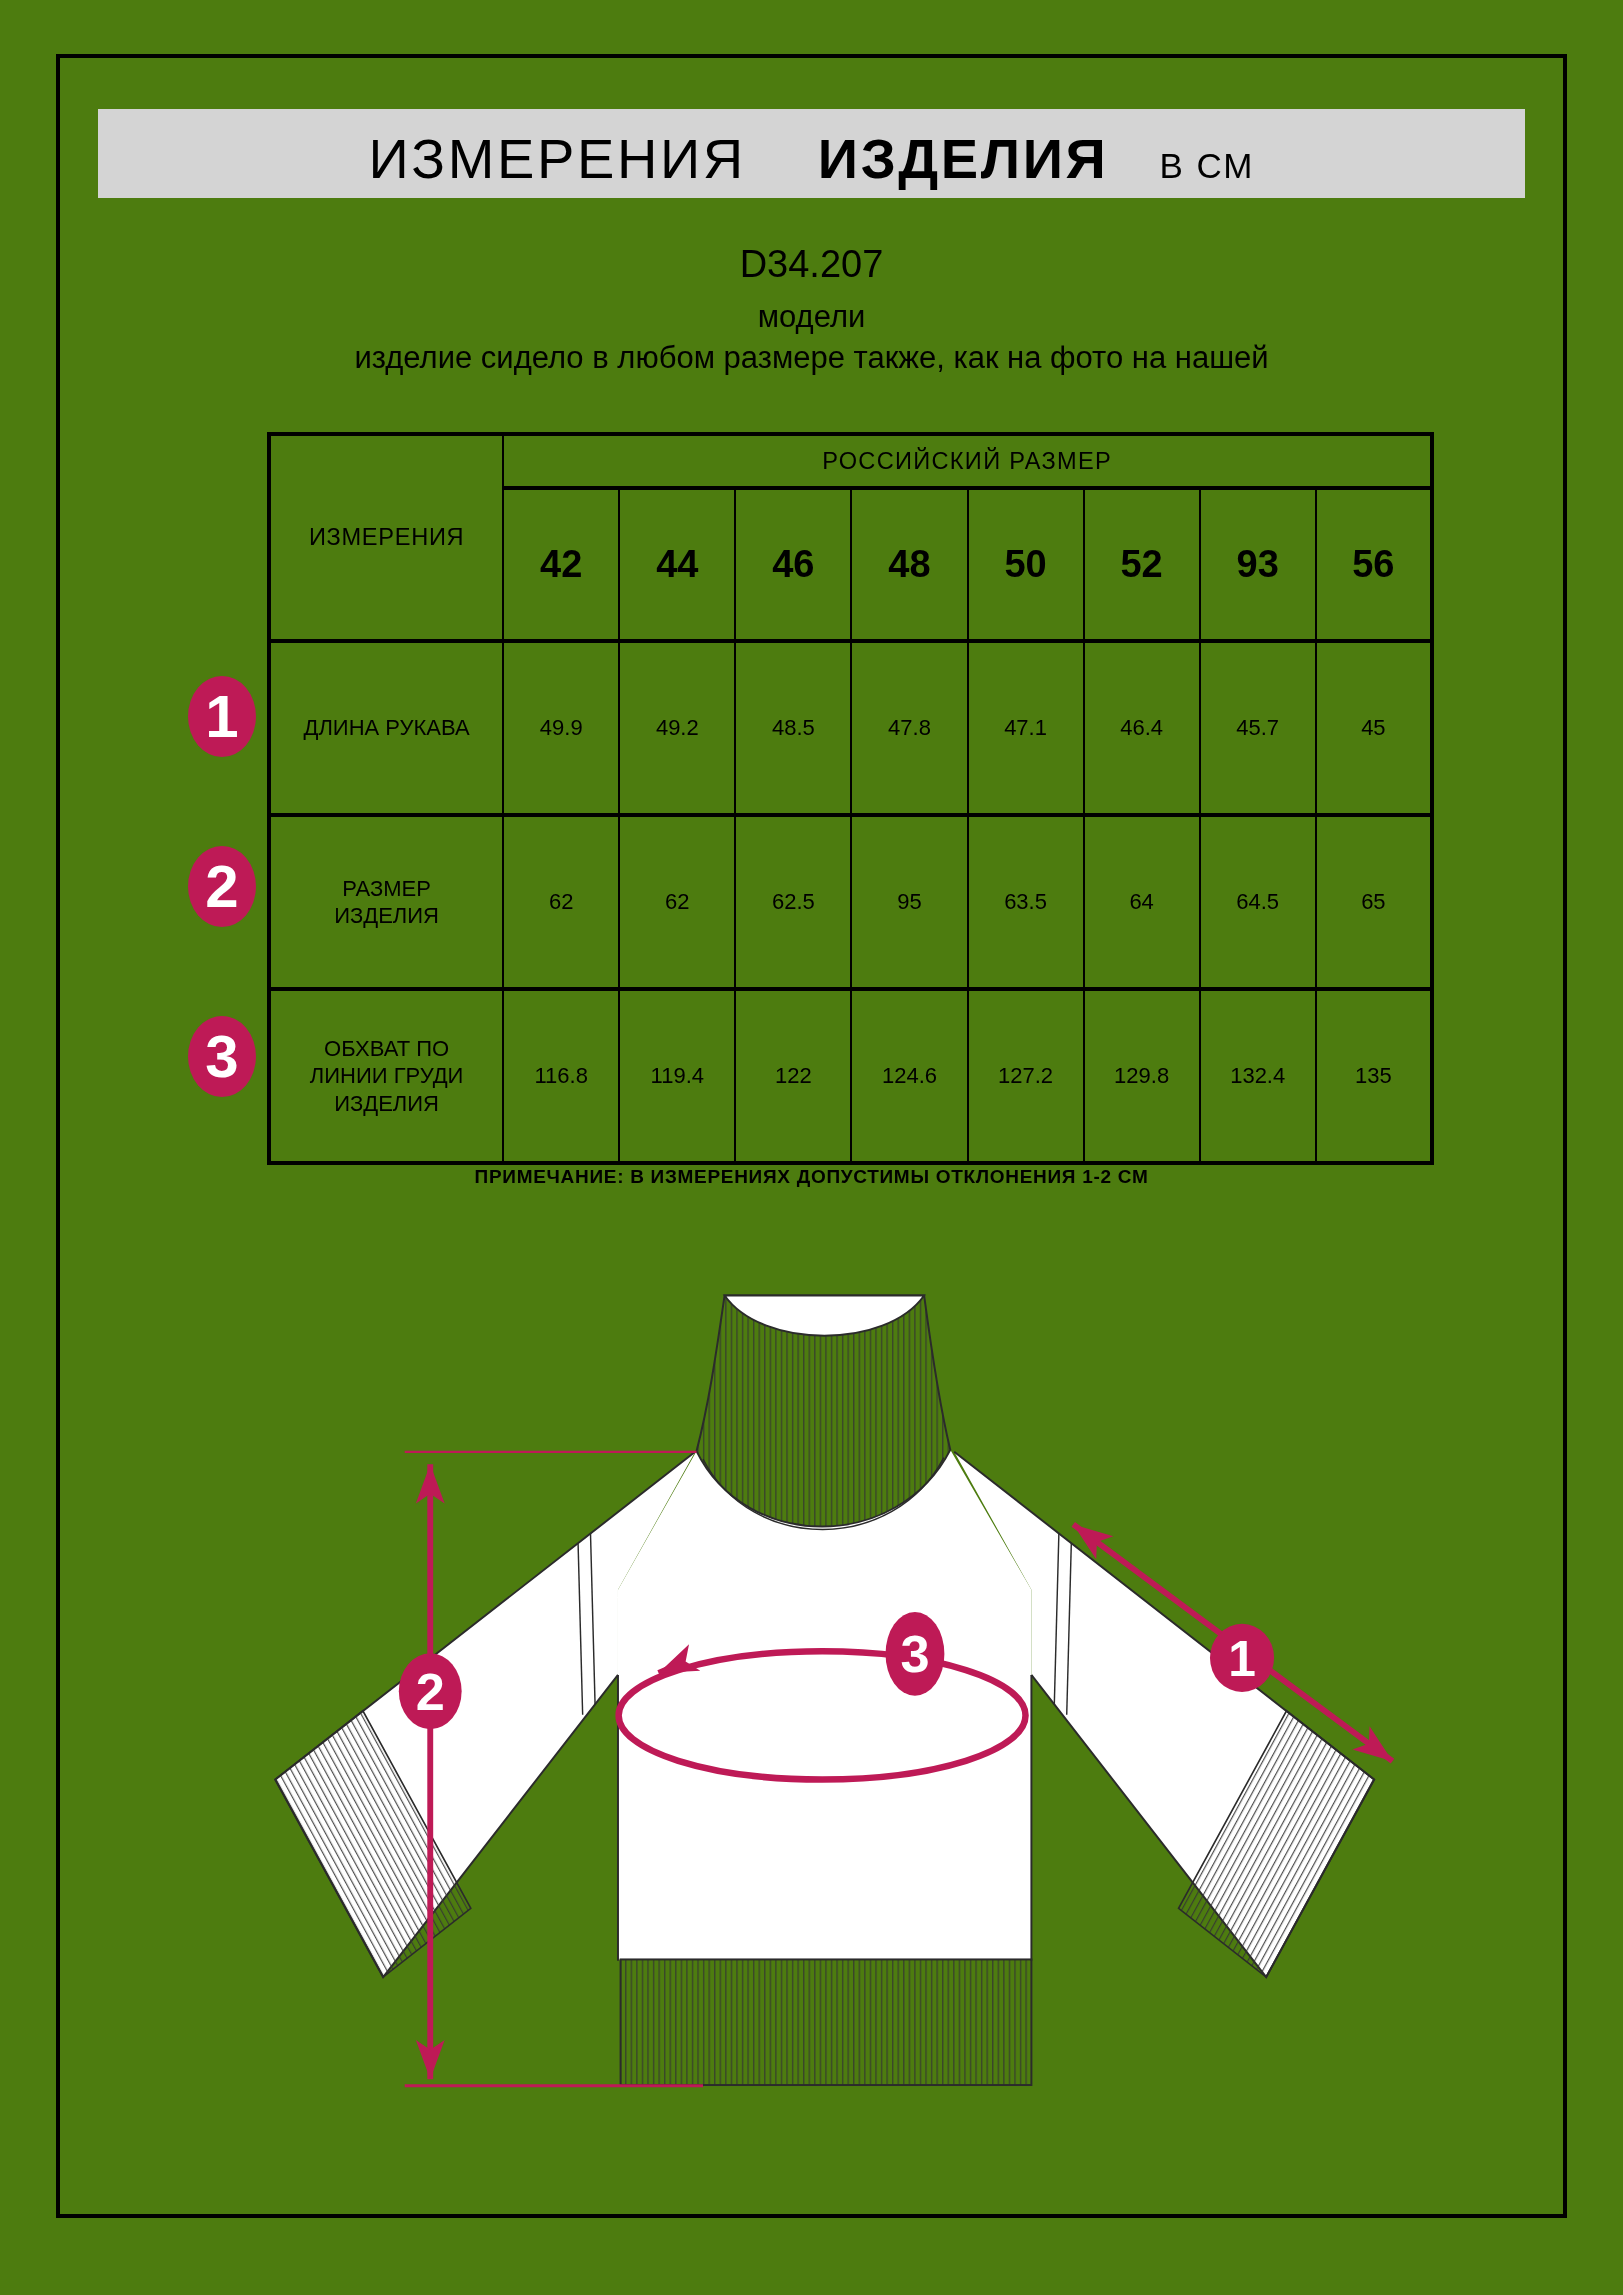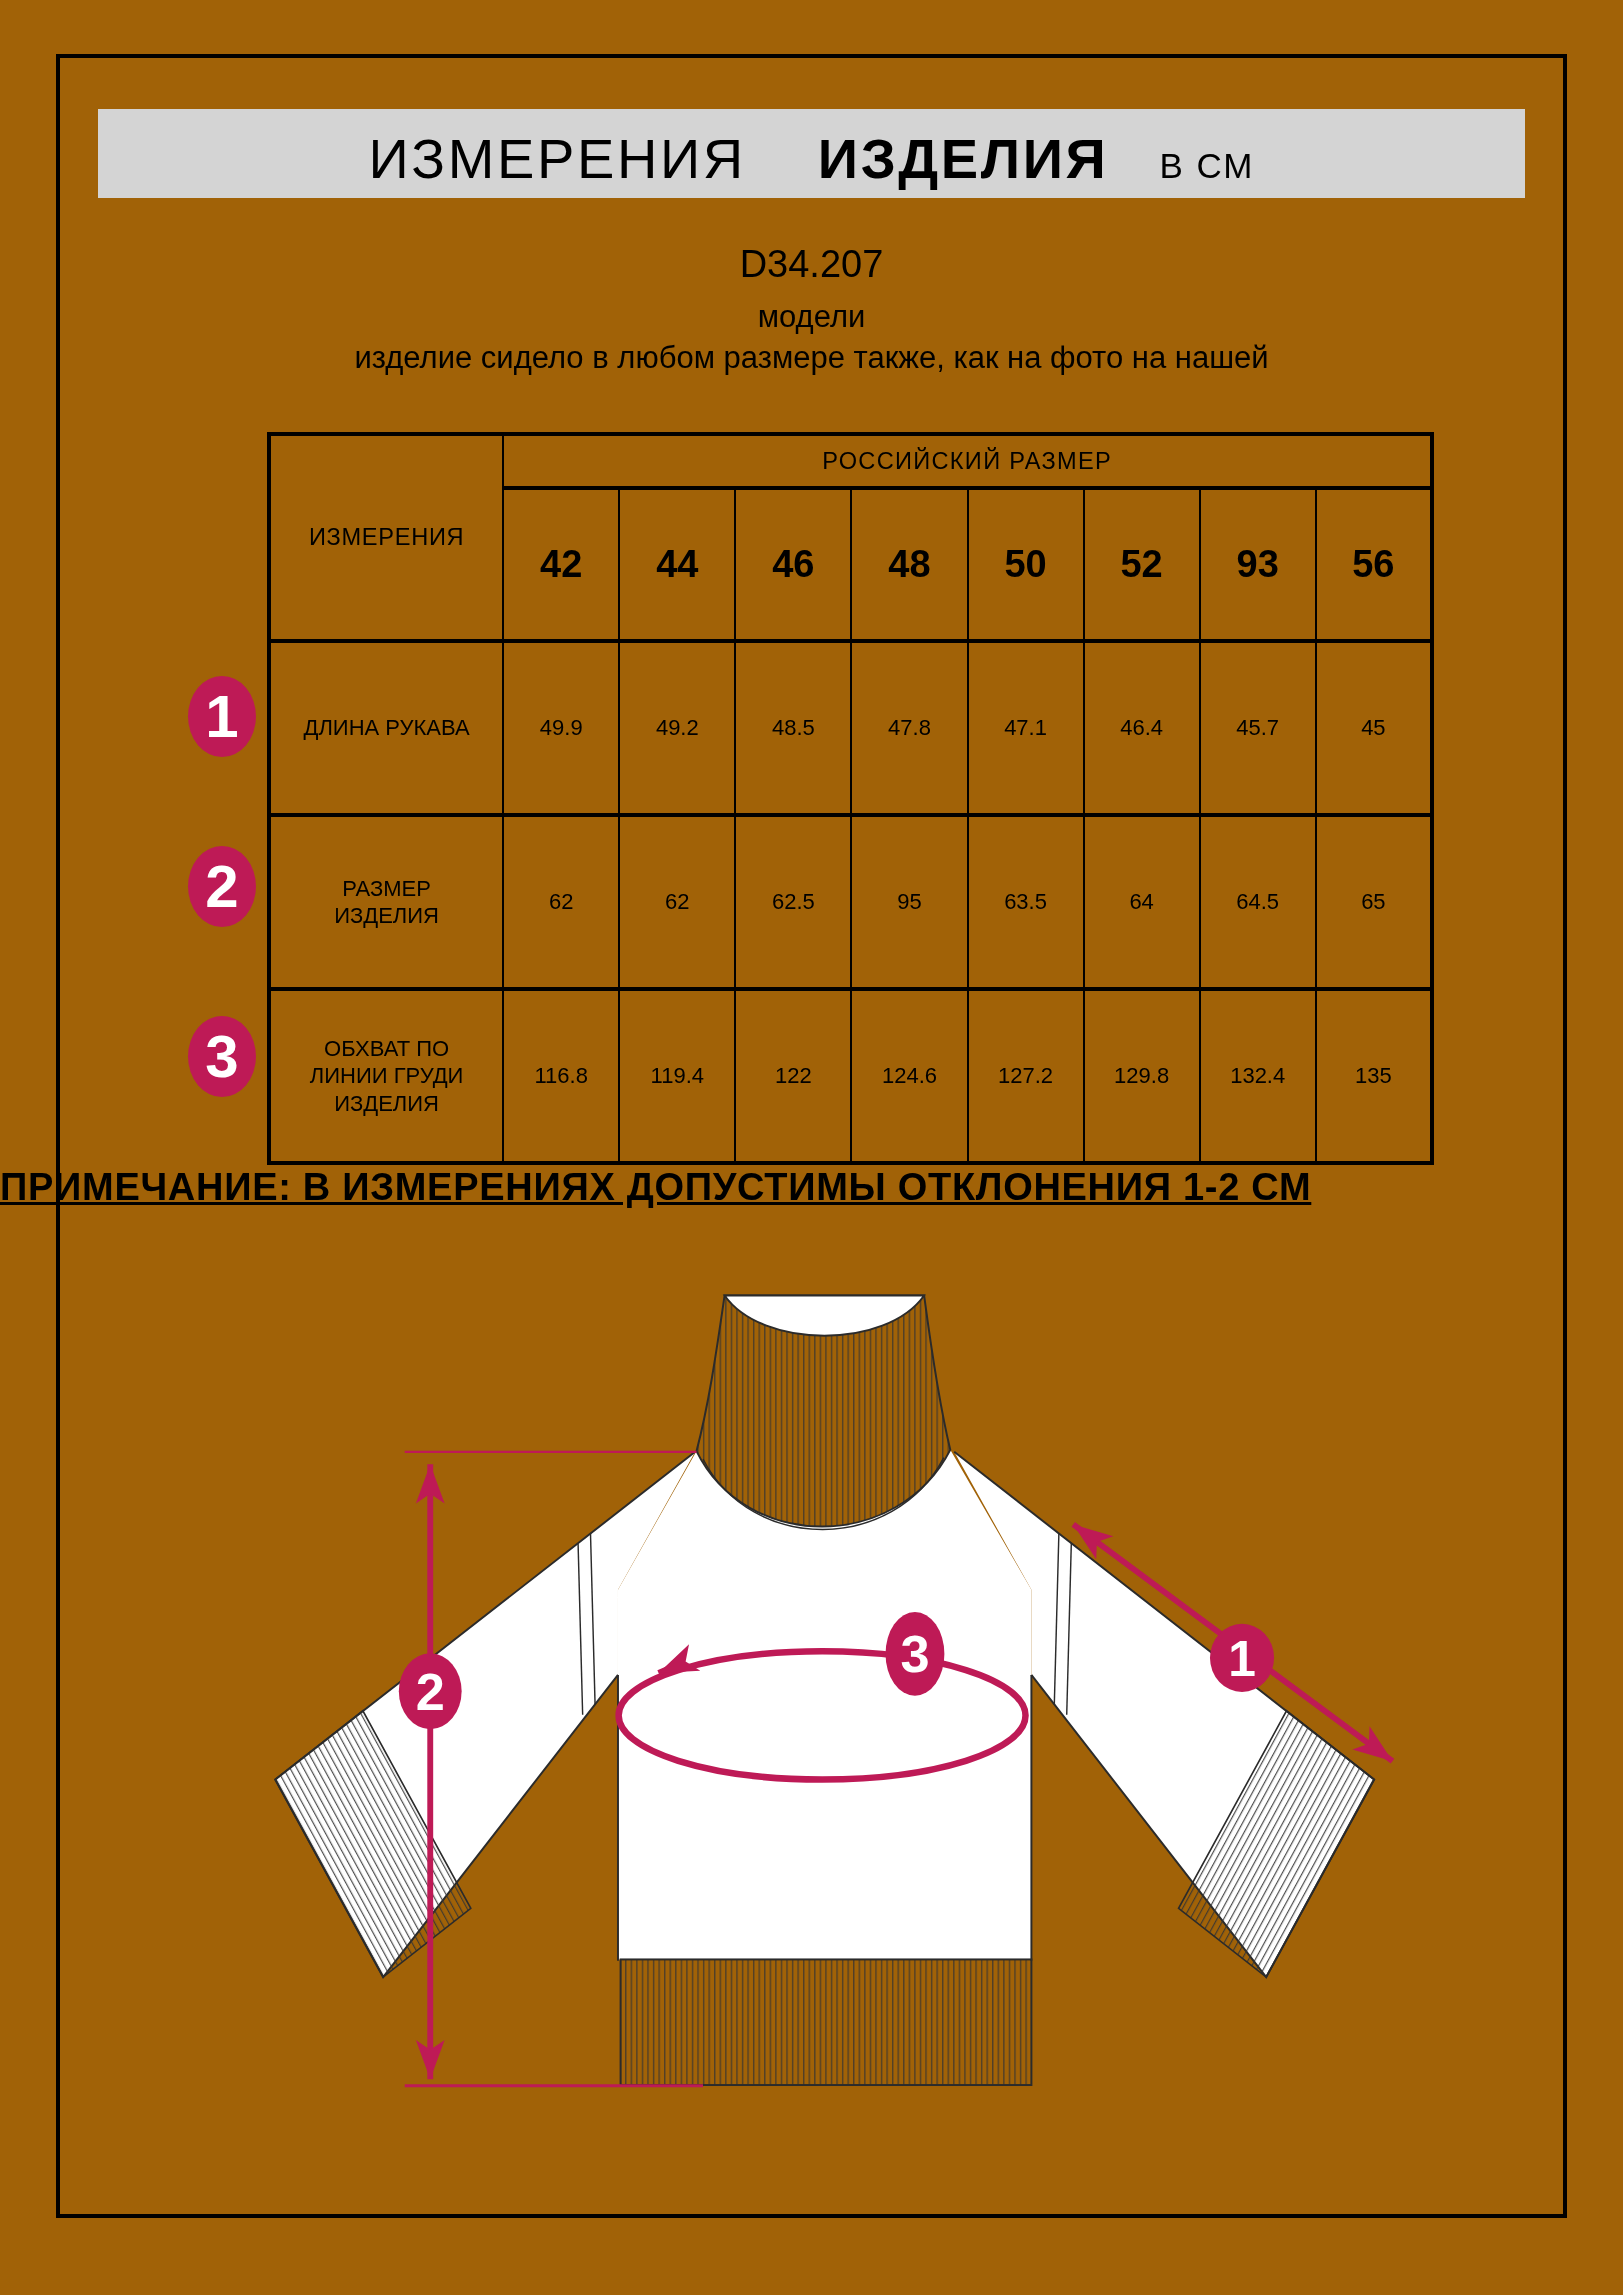--- a/index.html
+++ b/index.html
@@ -1,27 +1,27 @@
 <!DOCTYPE html>
 <html style="font-size:10.5px"><head>
 <meta charset="utf-8">
 <style>
   html,body{margin:0;padding:0;background:#fff;}
-  .page{position:relative;width:1623px;height:2295px;background:#a16207;
+  .page{position:relative;width:1623px;height:2295px;background:#4d7c0f;
         font-family:"Liberation Sans", sans-serif;color:#000;overflow:hidden;}
   .frame{position:absolute;left:56px;top:54px;width:1511px;height:2164px;
          border:4.6px solid #000;box-sizing:border-box;}
   .band{position:absolute;left:98px;top:109px;width:1427px;height:89px;background:#D4D4D4;
         display:flex;align-items:baseline;justify-content:center;padding-top:17px;box-sizing:border-box;}
   .band .w1{font-size:56px;font-weight:400;letter-spacing:2.6px;}
   .band .w2{font-size:56px;font-weight:700;letter-spacing:2.6px;margin-left:72px;}
   .band .w3{font-size:35px;font-weight:400;letter-spacing:2px;margin-left:51px;}
   .code{position:absolute;left:0;top:243px;width:100%;text-align:center;font-size:38px;font-weight:400;}
   .desc{position:absolute;left:0;top:296px;width:100%;text-align:center;font-size:31px;line-height:41px;}
-  .note{position:absolute;left:0;top:1166px;width:100%;text-align:left;font-size:38px;font-weight:700;letter-spacing:0.7px;text-decoration:underline;}
+  .note{position:absolute;left:0;top:1166px;width:100%;text-align:center;font-size:19px;font-weight:700;letter-spacing:0.7px;}
 
   table.sizes{position:absolute;left:267px;top:432px;width:1167px;border-collapse:collapse;
               table-layout:fixed;border:4.6px solid #000;}
   table.sizes td{border-left:2px solid #000;border-right:2px solid #000;
                  border-top:4.6px solid #000;border-bottom:4.6px solid #000;
                  text-align:center;vertical-align:middle;padding:0;}
   td.corner{font-size:23.6px;letter-spacing:0.7px;}
   td.group{height:50px;font-size:23.6px;letter-spacing:1.3px;}
   td.size{height:149px;font-size:38px;font-weight:700;}
   td.val{height:170px;font-size:22px;}

